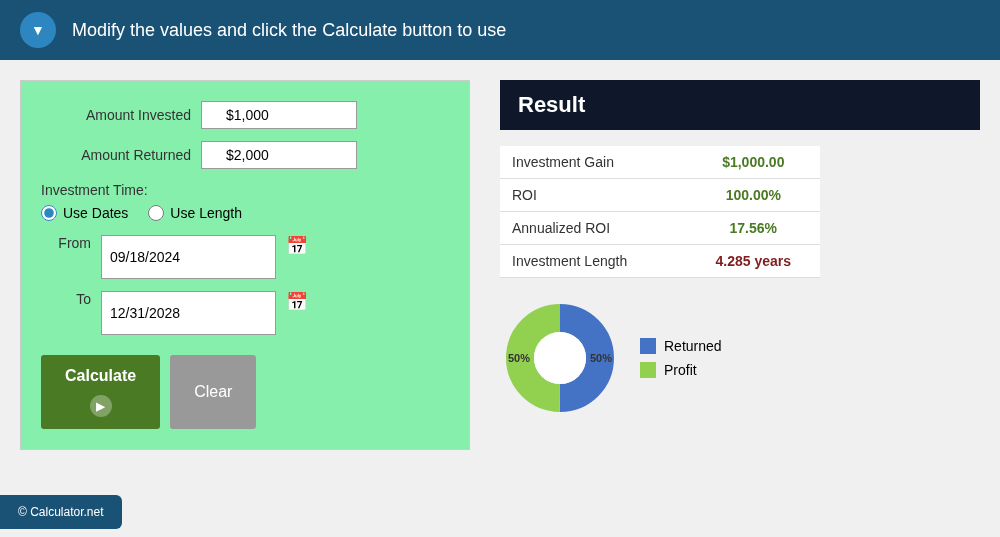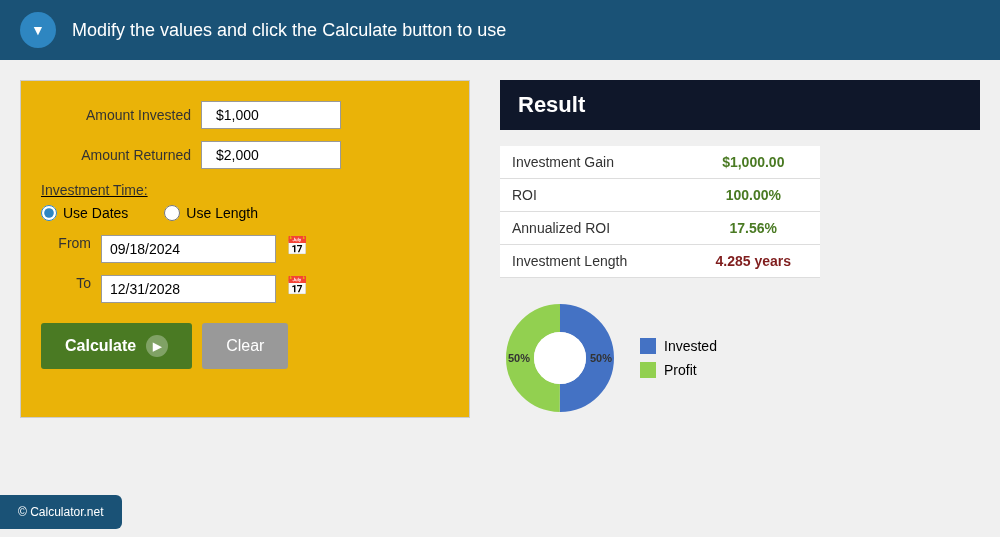--- a/index.html
+++ b/index.html
@@ -34,21 +34,21 @@
       font-weight: normal;
     }
 
     .main-content {
       display: flex;
       padding: 20px;
       gap: 30px;
     }
 
     .left-panel {
-      background: #eab308;
+      background: #86efac;
       border: 1px solid #ccc;
       padding: 20px;
       width: 450px;
       flex-shrink: 0;
     }
 
     .field-row {
       display: flex;
       align-items: center;
       margin-bottom: 12px;
@@ -56,38 +56,38 @@
     }
     .field-label {
       font-size: 14px;
       color: #333;
       text-align: right;
       width: 150px;
       flex-shrink: 0;
     }
     .field-input {
       border: 1px solid #999;
-      padding: 5px 14px;
-      font-size: 14px;
-      width: 140px;
+      padding: 5px 24px;
+      font-size: 14px;
+      width: 156px;
       background: white;
       outline: none;
     }
 
     .investment-time-label {
       font-size: 14px;
       color: #333;
       margin-bottom: 8px;
       margin-left: 0;
     }
 
     .radio-row {
       display: flex;
       align-items: flex-start;
-      gap: 36px;
+      gap: 20px;
       margin-bottom: 14px;
       margin-left: 0;
     }
     .radio-option {
       display: flex;
       align-items: center;
       gap: 6px;
       font-size: 14px;
       cursor: pointer;
     }
@@ -105,21 +105,21 @@
     }
     .date-label {
       font-size: 14px;
       color: #333;
       width: 50px;
       text-align: right;
       flex-shrink: 0;
     }
     .date-input {
       border: 1px solid #999;
-      padding: 5px 8px;
+      padding: 13px 8px;
       font-size: 14px;
       width: 175px;
       background: white;
       outline: none;
     }
 
     .button-row {
       display: flex;
       gap: 10px;
       margin-top: 20px;
@@ -129,20 +129,21 @@
       color: white;
       border: none;
       padding: 12px 24px;
       font-size: 16px;
       font-weight: bold;
       cursor: pointer;
       display: flex;
       align-items: center;
       gap: 10px;
       border-radius: 3px;
+      flex-direction: column;
     }
     .play-icon {
       width: 22px;
       height: 22px;
       background: rgba(255,255,255,0.3);
       border-radius: 50%;
       display: flex;
       align-items: center;
       justify-content: center;
       font-size: 11px;
@@ -273,21 +274,21 @@
     <div class="field-row">
       <label class="field-label">Amount Invested</label>
       <input class="field-input" type="text" value="$1,000" style="">
     </div>
 
     <div class="field-row">
       <label class="field-label">Amount Returned</label>
       <input class="field-input" type="text" value="$2,000" style="">
     </div>
 
-    <div style="margin-left:0; margin-bottom:6px;text-decoration:underline;">
+    <div style="margin-left:0; margin-bottom:6px;">
       <span class="investment-time-label">Investment Time:</span>
     </div>
 
     <div class="radio-row">
       <label class="radio-option">
         <input type="radio" name="investment_time" checked="" style="">
         <span>Use Dates</span>
       </label>
       <label class="radio-option">
         <input type="radio" name="investment_time" style="">
@@ -354,21 +355,21 @@
           <circle cx="60" cy="60" r="40" fill="none" stroke="#92D050" stroke-width="28" stroke-dasharray="125.66 125.66" stroke-dashoffset="-125.66" transform="rotate(-90 60 60)"></circle>
           <circle cx="60" cy="60" r="26" fill="white"></circle>
         </svg>
         <span class="chart-label-left">50%</span>
         <span class="chart-label-right">50%</span>
       </div>
 
       <div class="legend">
         <div class="legend-item">
           <div class="legend-color" style="background:#4472C4;"></div>
-          <span>Invested</span>
+          <span>Returned</span>
         </div>
         <div class="legend-item">
           <div class="legend-color" style="background:#92D050;"></div>
           <span>Profit</span>
         </div>
       </div>
     </div>
 
   </div>
 </div>

